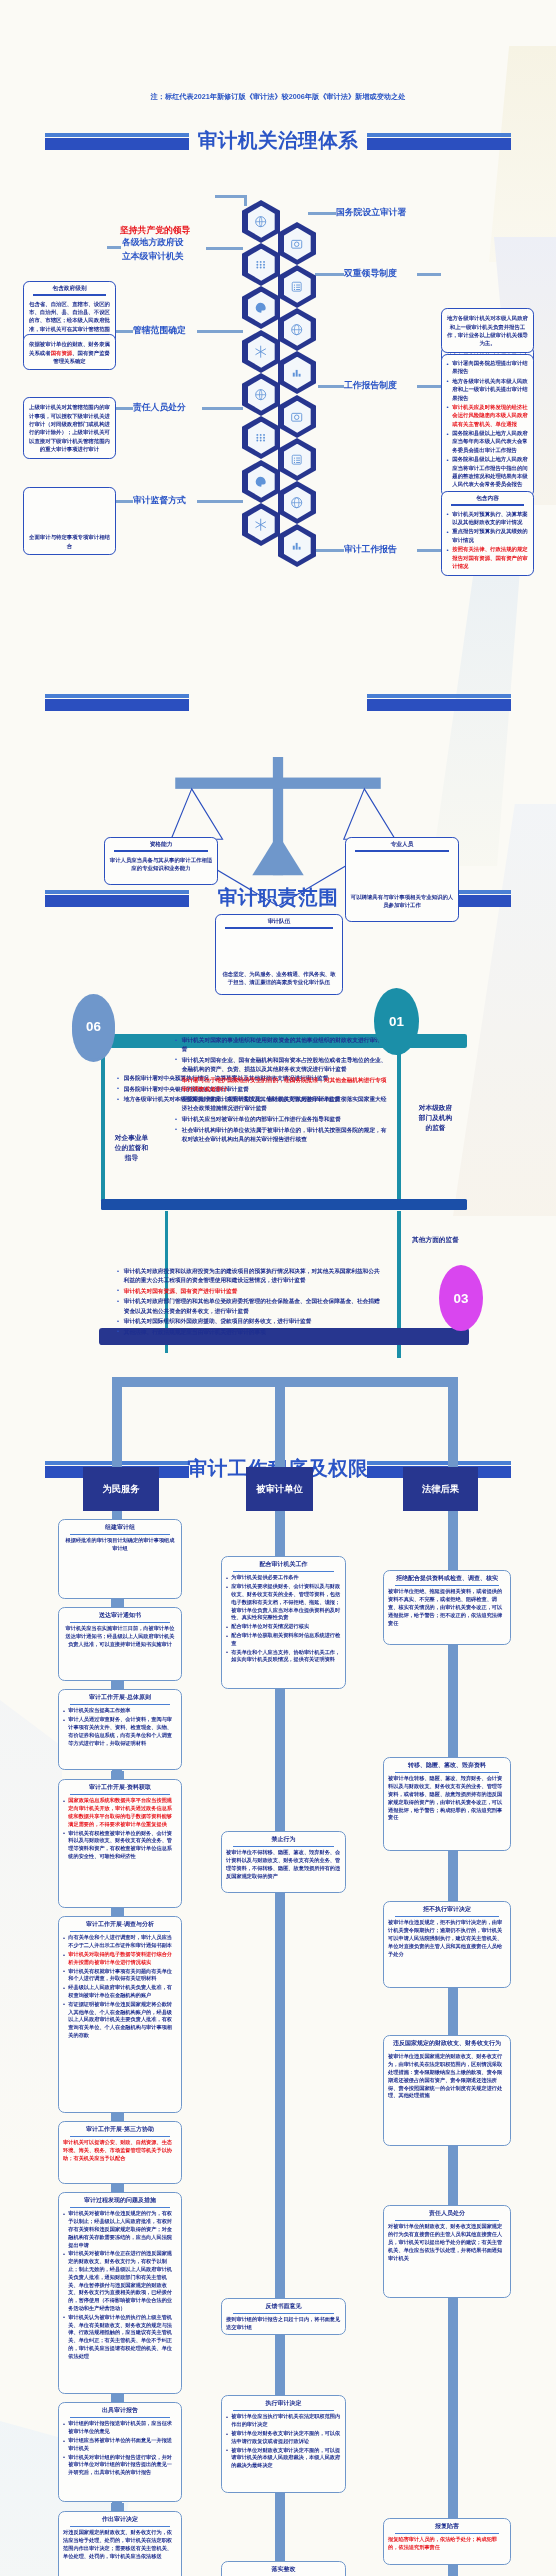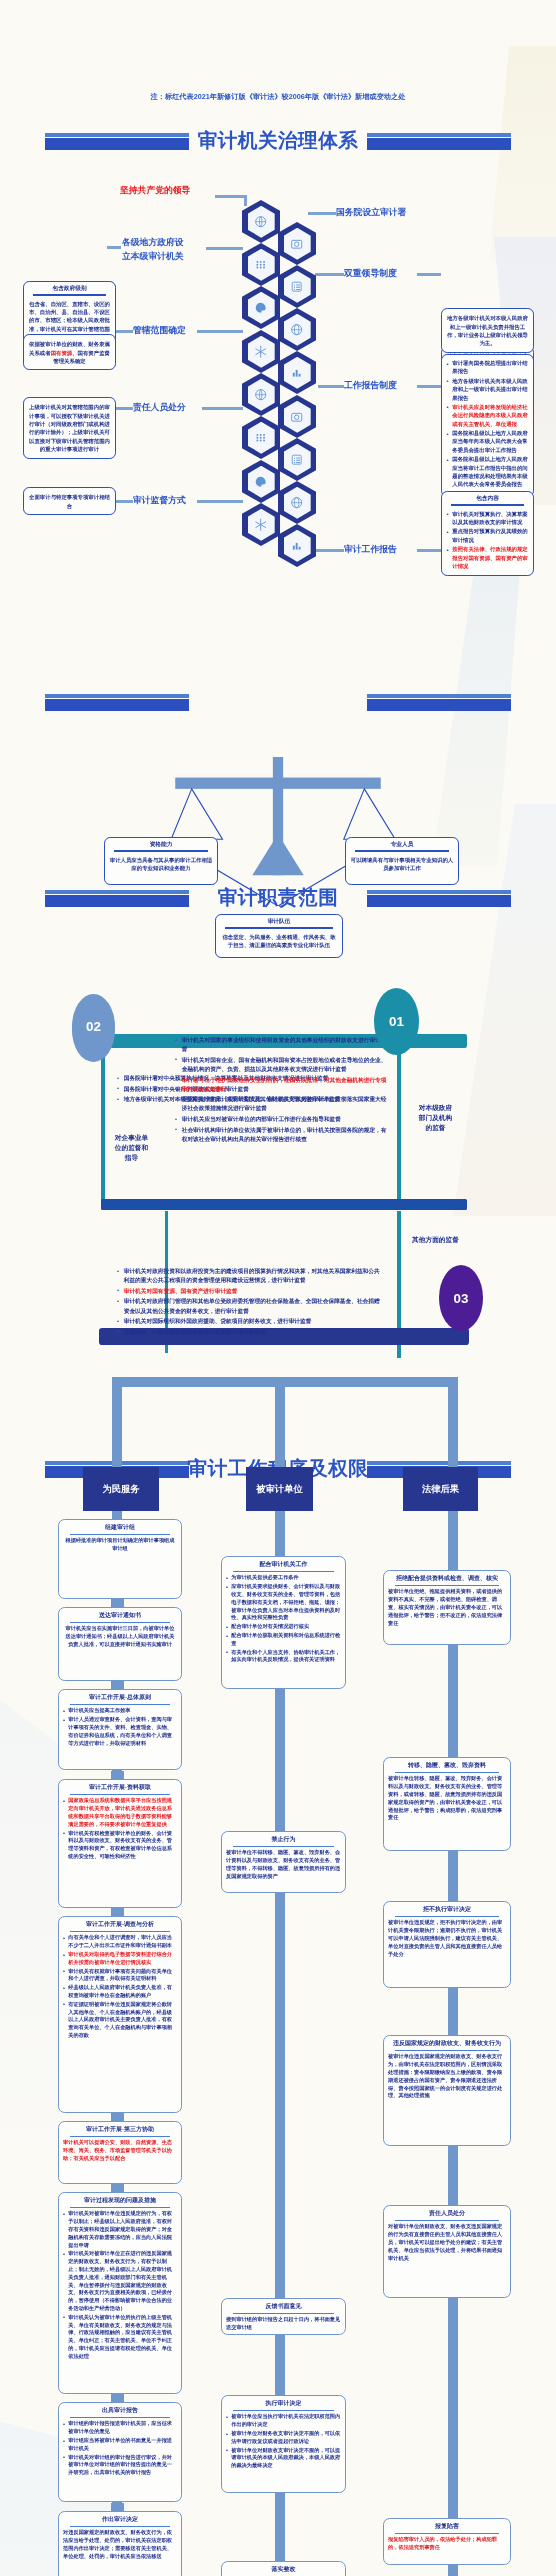--- a/index.html
+++ b/index.html
@@ -43,21 +43,21 @@
 
   
   .card { position:absolute; background:#fdfdfb; border:1px solid #2b4fbf; border-radius:6.2px; z-index:5; }
   .card .ch { text-align:center; font-size:5.7px; font-weight:700; color:#1f2f8f; padding:2.6px 3.1px 1.5px; }
   .card .chline { height:1.5px; background:#2b4fbf; margin:0 9.3px 3.1px; }
   .card .cb { font-size:5.4px; line-height:1.55; padding:1px 4.6px 4.1px; color:#1f2f8f; font-weight:600; }
   .card .cb.ctr { text-align:center; }
   .card ul { list-style:none; }
   .card li { position:relative; padding-left:5.7px; margin-bottom:1px; }
   .card li:before { content:"•"; position:absolute; left:0; top:-0.5px; color:#2b4fbf; font-size:6.2px; }
-  .red { color:#e8141b; }
+  .red { color:#e8141b;margin-top:40px; }
 
   
   .hex { position:absolute; width:38px; height:43px; background:#27368f; z-index:6;
      clip-path:polygon(50% 0,100% 25%,100% 75%,50% 100%,0 75%,0 25%); }
   .hex .inner { position:absolute; left:5.7px; top:5.7px; width:27px; height:32px; background:#f3f7fb;
      clip-path:polygon(50% 0,100% 25%,100% 75%,50% 100%,0 75%,0 25%);
      display:flex; align-items:center; justify-content:center; }
   .hex .inner svg { width:13.4px; height:13.4px; fill:#5f93d8; }
   .s1label { position:absolute; font-size:8.8px; font-weight:700; color:#2b55c6; z-index:6; white-space:nowrap;}
   .s1label.red { color:#e8141b; }
@@ -421,36 +421,36 @@
 <ul class="s3body" style="left:117px;top:1074px;width:263px">
   <li><span>国务院审计署对中央预算执行情况、决算草案以及其他财政收支情况进行审计监督</span></li>
   <li><span>国务院审计署对中央银行的财政收支进行审计监督</span></li>
   <li><span>地方各级审计机关对本级预算执行情况、决策草案以及其他财政收支情况进行审计监督</span></li>
 </ul>
 
 <div class="s3bar" style="left:101px;top:1199px;width:366px;height:11.3px;background:#1b4fa8;border-radius:1.5px"></div>
 <div class="s3bar" style="left:165px;top:1211px;width:3.1px;height:142px;background:#1b8fa8"></div>
 <div class="s3bar" style="left:397px;top:1211px;width:3.6px;height:147px;background:#1b8fa8"></div>
 <div class="s3oval" style="left:72px;top:998px;width:43px;height:64px;background:#6f97cb;font-size:0"></div>
-<div class="s3oval" style="left:72px;top:994px;width:43px;height:65px;background:#6f97cb">02</div>
+<div class="s3oval" style="left:72px;top:994px;width:43px;height:65px;background:#6f97cb">06</div>
 <div class="s3side" style="left:103px;top:1133px;width:57px">
   <div>对企事业单</div>
     <div>位的监督和</div>
     <div>指导</div>
 </div>
 <ul class="s3body" style="left:175px;top:1036px;width:216px">
   <li><span>审计机关对国家的事业组织和使用财政资金的其他事业组织的财政收支进行审计监督</span></li>
   <li><span>审计机关对国有企业、国有金融机构和国有资本占控股地位或者主导地位的企业、金融机构的资产、负责、损益以及其他财务收支情况进行审计监督</span></li>
   <li><span class="red">审计署可出于维护国家经济安全的目的，经国务院批准，对其他金融机构进行专项审计调查或者审计</span></li>
   <li><span>根据经批准的审计项目计划安排，审计机关可以对被审计单位贯彻落实国家重大经济社会政策措施情况进行审计监督</span></li>
   <li><span>审计机关应当对被审计单位的内部审计工作进行业务指导和监督</span></li>
   <li><span>社会审计机构审计的单位依法属于被审计单位的，审计机关按照国务院的规定，有权对该社会审计机构出具的相关审计报告进行核查</span></li>
 </ul>
 
-<div class="s3oval" style="left:439px;top:1265px;width:44px;height:66px;background:#4c1d95">03</div>
+<div class="s3oval" style="left:439px;top:1265px;width:44px;height:66px;background:#d946ef">03</div>
 <div class="s3side" style="left:402px;top:1235px;width:67px">
   <div>其他方面的监督</div>
 </div>
 <ul class="s3body" style="left:117px;top:1267px;width:268px">
   <li><span>审计机关对政府投资和以政府投资为主的建设项目的预算执行情况和决算，对其他关系国家利益和公共利益的重大公共工程项目的资金管理使用和建设运营情况，进行审计监督</span></li>
   <li><span class="red">审计机关对国有资源、国有资产进行审计监督</span></li>
   <li><span>审计机关对政府部门管理的和其他单位受政府委托管理的社会保险基金、全国社会保障基金、社会捐赠资金以及其他公共资金的财务收支，进行审计监督</span></li>
   <li><span>审计机关对国际组织和外国政府援助、贷款项目的财务收支，进行审计监督</span></li>
   <li><span>其他法律、行政法规规定应当由审计机关进行审计的事项</span></li>
 </ul>

